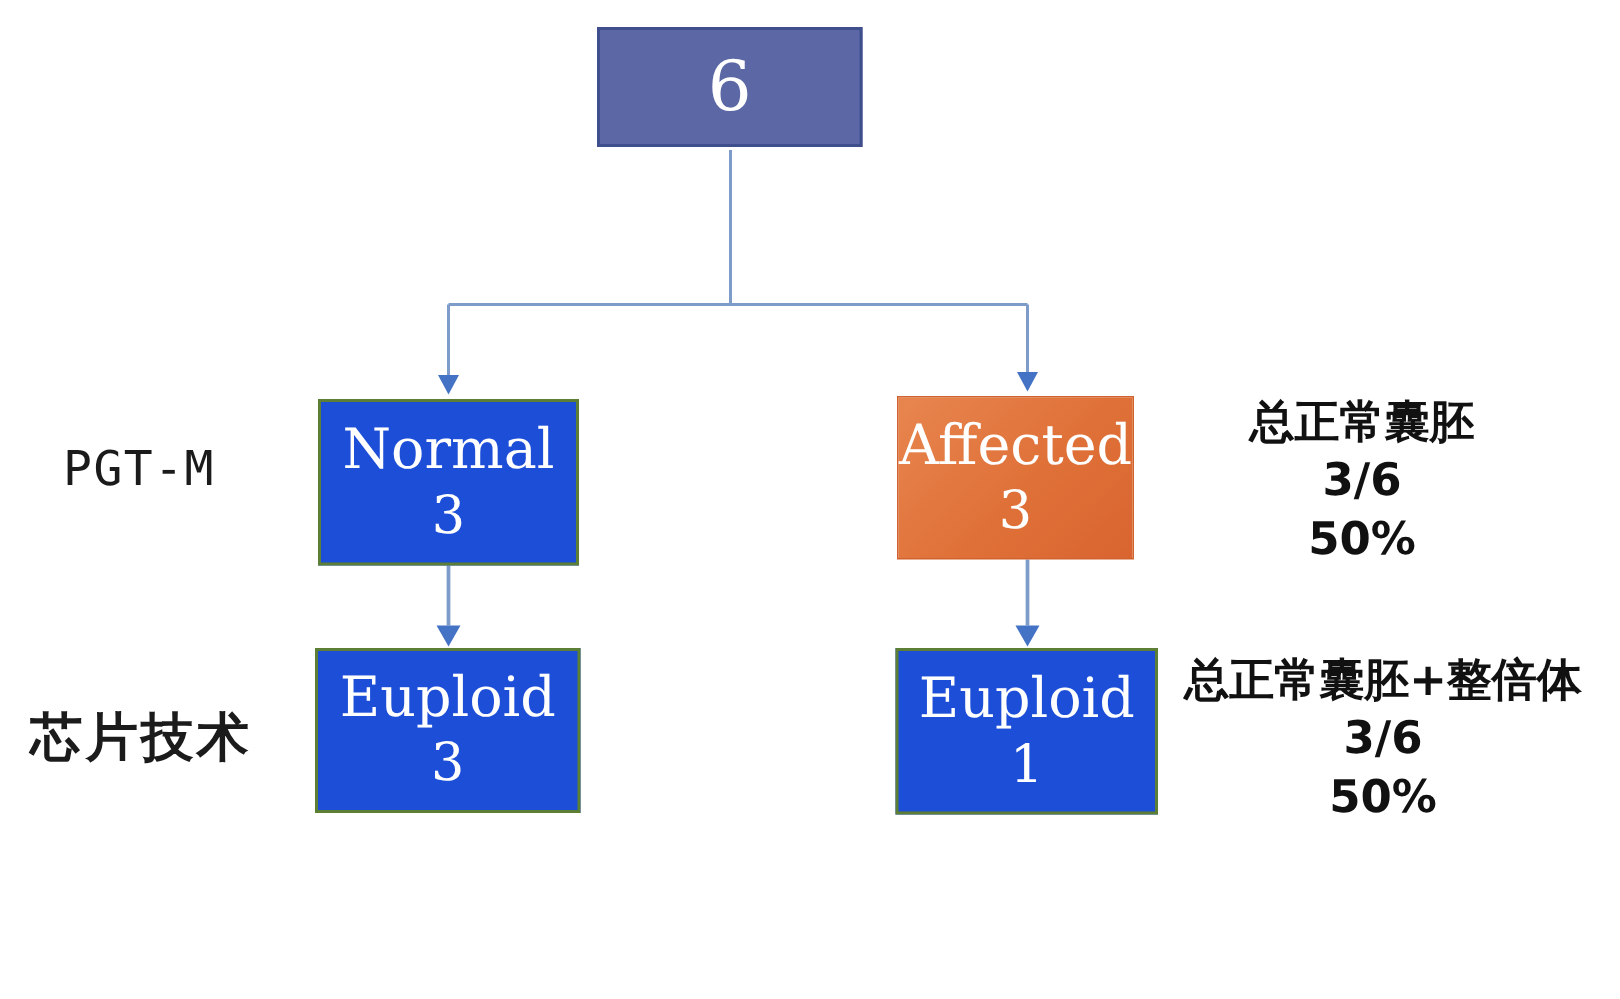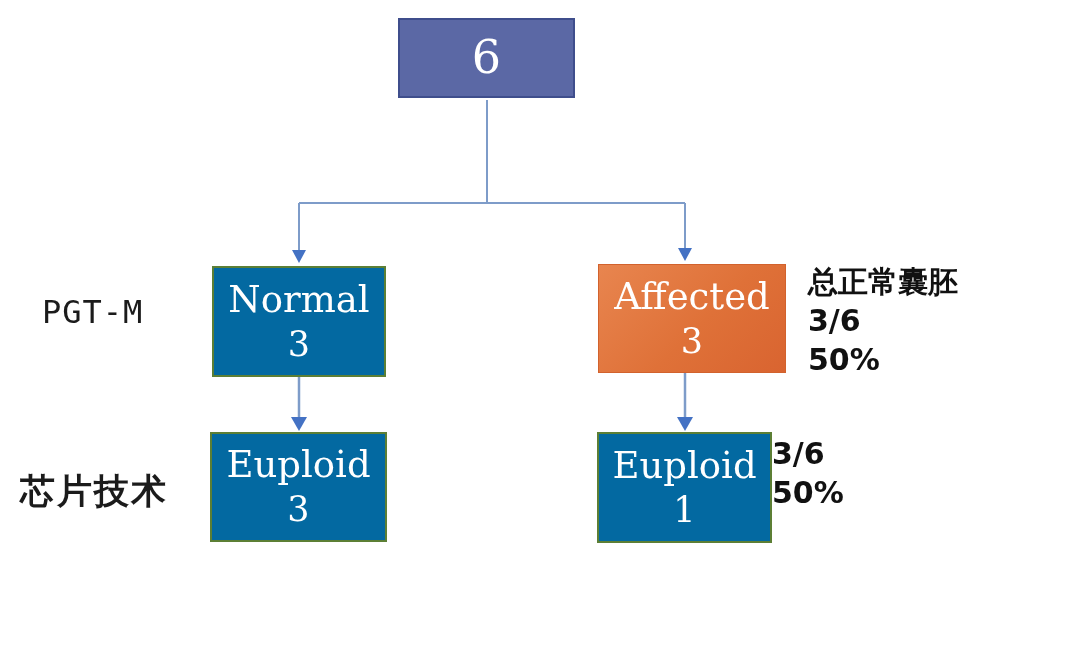--- a/index.html
+++ b/index.html
@@ -24,25 +24,25 @@
   }
   .node .l1{font-size:37px;}
   .node .l2{font-size:35px;}
 
   #node-root{
     left:398px;top:18px;width:177px;height:80px;
     background:#5b68a5;border:2px solid #3f4e8c;
     font-size:46px;
   }
   .green{
-    background:#0369a1;border:2px solid #5c7f35;
+    background:#1d4ed8;border:2px solid #5c7f35;
   }
   #node-normal{left:212px;top:266px;width:174px;height:111px;}
   #node-affected{
-    left:598px;top:264px;width:188px;height:109px;
+    left:598px;top:264px;width:158px;height:109px;
     background:linear-gradient(135deg,#e8854f 0%,#df7138 55%,#d96430 100%);
     border:1px solid #d2622d;
   }
   #node-euploid-left{left:210px;top:432px;width:177px;height:110px;}
   #node-euploid-right{left:597px;top:432px;width:175px;height:111px;}
 
   .side-label{
     position:absolute;color:#1b1b1b;
     white-space:nowrap;
   }
@@ -50,21 +50,21 @@
     left:42px;top:293px;
     font-family:"DejaVu Sans Mono","Liberation Mono",monospace;
     font-size:32px;letter-spacing:1px;
   }
   #label-chip{
     left:20px;top:468px;
     font-size:35px;font-weight:600;letter-spacing:2px;
   }
 
   .annotation{
-    position:absolute;text-align:left;color:#111111;
+    position:absolute;text-align:center;color:#111111;
     font-weight:700;line-height:39px;font-size:30px;
     white-space:nowrap;
   }
   #annotation-pgtm{left:808px;top:262px;width:200px;}
   #annotation-chip{left:772px;top:434px;width:300px;}
 
   #footnote{
     position:absolute;left:12px;top:562px;
     font-size:15px;color:#47474b;letter-spacing:.3px;
   }
@@ -127,19 +127,20 @@
     <span class="l2">1</span>
   </div>
 
   <div class="annotation" id="annotation-pgtm">
     <div>总正常囊胚</div>
     <div>3/6</div>
     <div>50%</div>
   </div>
 
   <div class="annotation" id="annotation-chip">
+    <div>总正常囊胚+整倍体</div>
     <div>3/6</div>
     <div>50%</div>
   </div>
 
 
 
 </div>
 
 </body></html>

